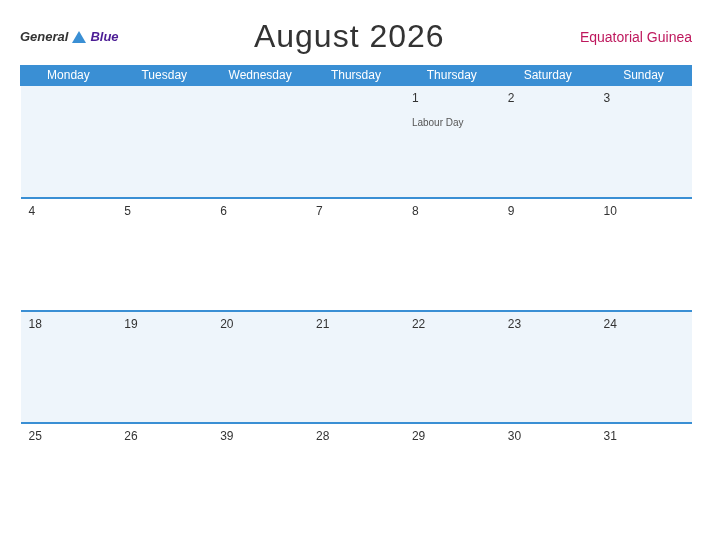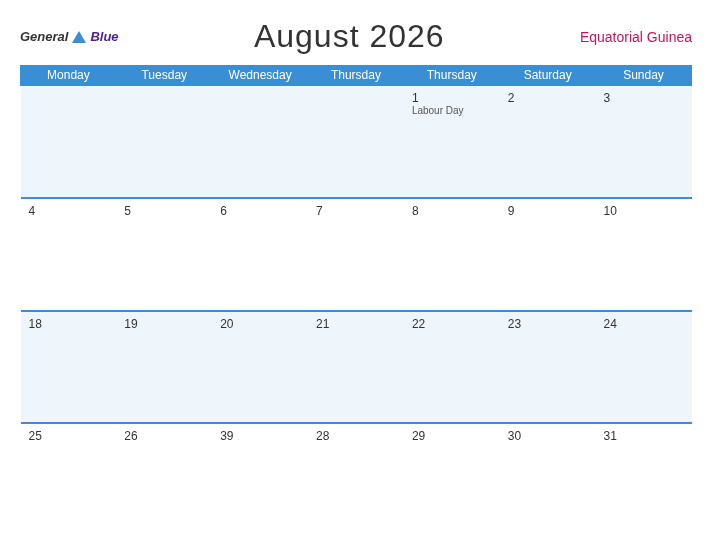--- a/index.html
+++ b/index.html
@@ -99,21 +99,21 @@
     }
     .day-num {
       font-size: 12px;
       color: #333;
       display: block;
     }
     .holiday {
       font-size: 10px;
       color: #555;
       display: block;
-      margin-top: 0;
+      margin-top: 12px;
     }
     .empty-cell {
       background: inherit;
     }
   </style>
 </head>
 <body>
 
 <div class="page">
 

